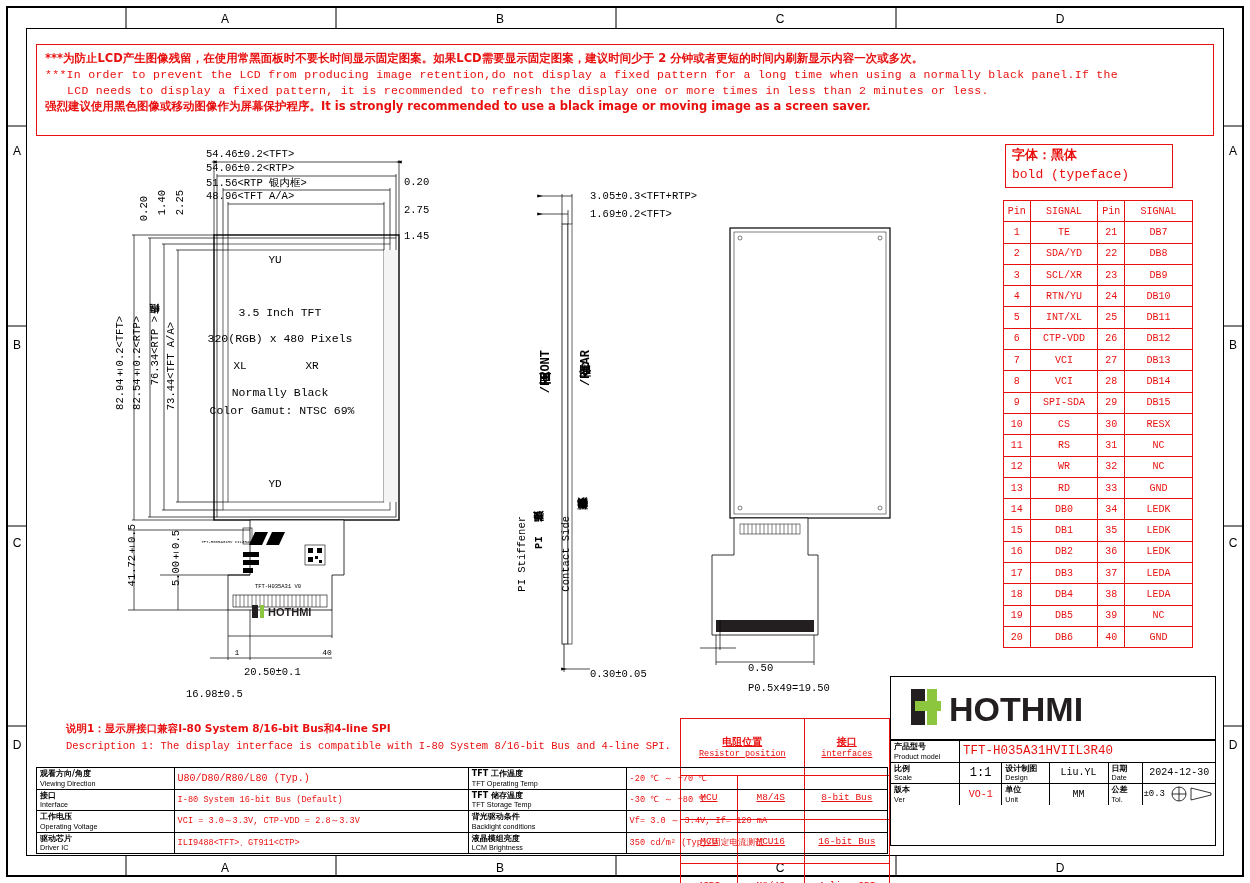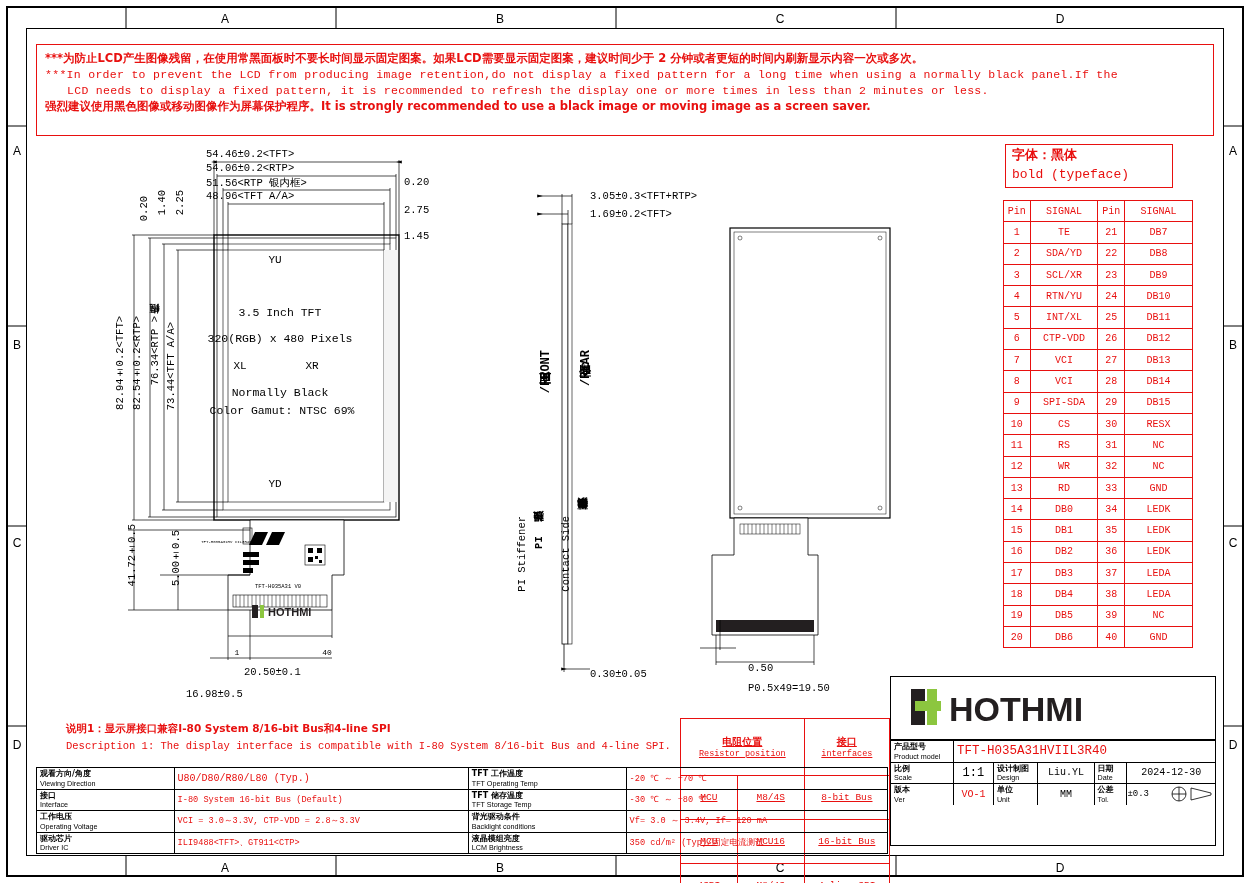--- a/index.html
+++ b/index.html
@@ -599,21 +599,21 @@
         <td style="border-bottom:none;">
           <span class="cnlab warn-cn">单位</span>
           <span class="enlab">Unit</span>
         </td>
         <td style="text-align:center;font-size:10px;border-bottom:none;">MM</td>
         <td style="border-bottom:none;">
           <span class="cnlab warn-cn">公差</span>
           <span class="enlab">Tol.</span>
         </td>
         <td style="font-size:9px;border-right:none;border-bottom:none;padding:0;">
-          <div style="display:flex;align-items:center;gap:20px;">
+          <div style="display:flex;align-items:center;gap:4px;">
             <span>±0.3</span>
             <svg width="46" height="20">
               <circle cx="10" cy="10" r="7" fill="none" stroke="#000" stroke-width="0.8"></circle>
               <line x1="3" y1="10" x2="17" y2="10" stroke="#000" stroke-width="0.8"></line>
               <line x1="10" y1="3" x2="10" y2="17" stroke="#000" stroke-width="0.8"></line>
               <path d="M22 4 L42 9 L42 11 L22 16 Z" fill="none" stroke="#000" stroke-width="0.8"></path>
             </svg>
           </div>
         </td>
       </tr>

